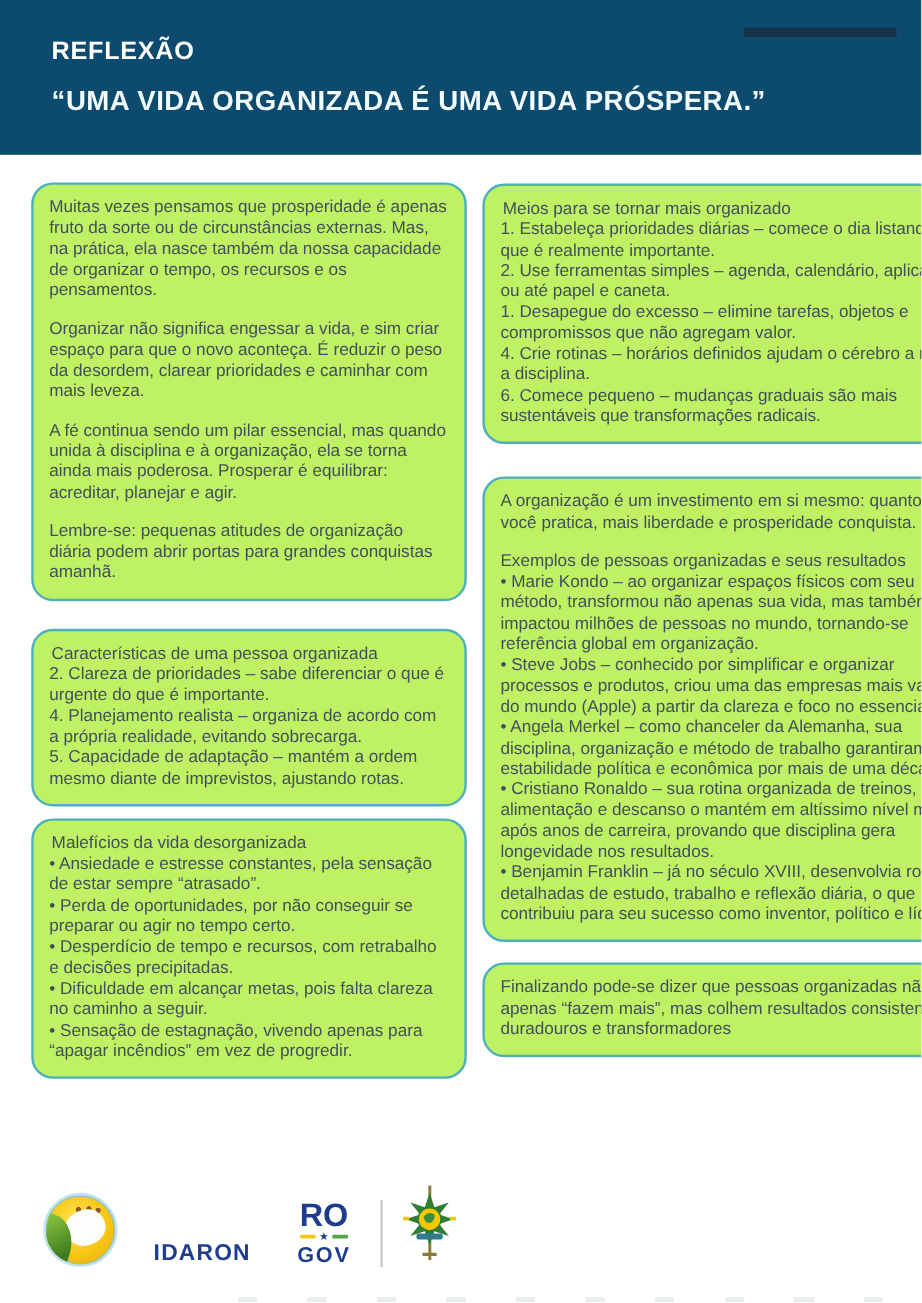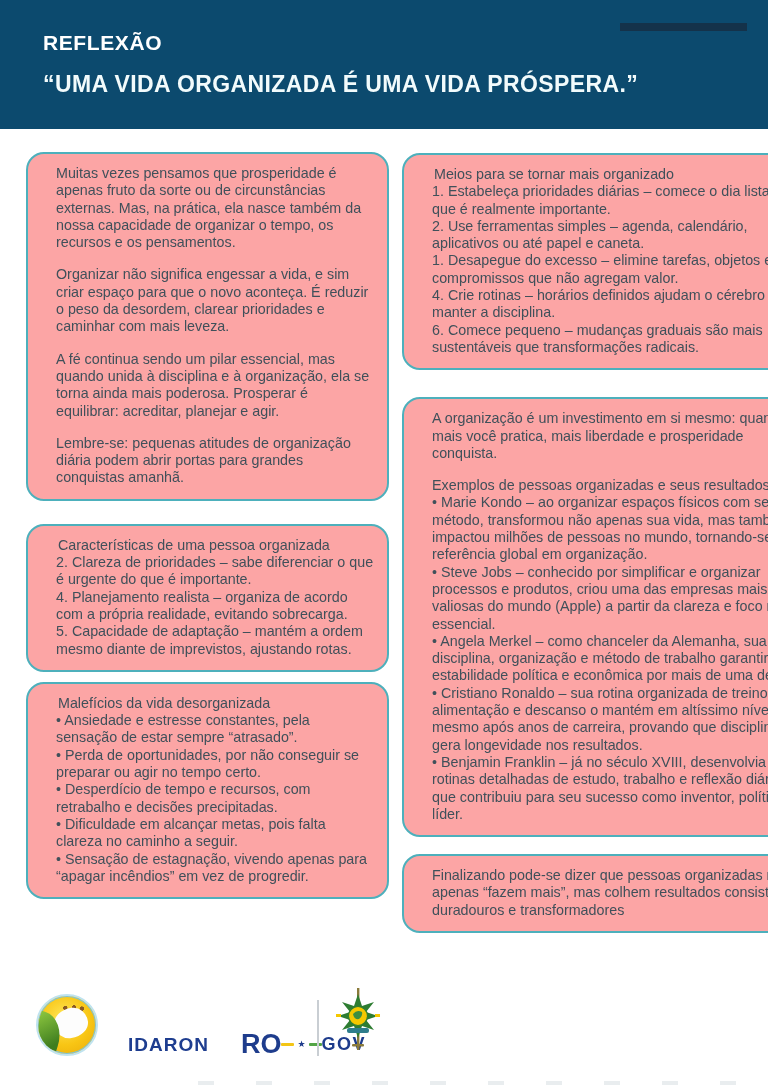--- a/index.html
+++ b/index.html
@@ -13,22 +13,22 @@
           letter-spacing:.6px;}
   .title{position:absolute;top:71px;left:43px;color:#f2fbfc;font-size:23px;font-weight:800;
          letter-spacing:.4px;}
 
   
   .col{position:absolute;display:flex;flex-direction:column;}
   .col-left{left:26px;top:152px;width:363px;}
   .col-right{left:402px;top:153px;width:424px;}
 
   .box{box-sizing:border-box;border:2.5px solid #4db0bc;border-radius:18px;
-       padding:11px 13px 12px 28px;color:#40505a;font-size:14.3px;line-height:17.3px;
-       background:#fca5a5;}
+       padding:11px 13px 12px 13px;color:#40505a;font-size:14.3px;line-height:17.3px;
+       background:#bef264;}
   .box p{margin:0 0 15px 0;}
   .box p:last-child{margin-bottom:0;}
   .box .box-title{margin:0 0 0 2px;}
   .box .li{margin:0;}
   .gap-a{margin-bottom:23px;}  
   .gap-b{margin-bottom:10px;}  
   .gap-c{margin-bottom:27px;}  
   .gap-d{margin-bottom:17px;}  
   .subtitle{margin:0;}
 
@@ -40,21 +40,21 @@
   .idaron-circle .blob{position:absolute;left:16px;top:12px;width:34px;height:30px;background:#fdfdfd;
     border-radius:58% 42% 55% 45% / 50% 52% 48% 50%;transform:rotate(-8deg);}
   .idaron-circle .leaf{position:absolute;left:-2px;top:18px;width:26px;height:34px;
     background:linear-gradient(135deg,#8cc63f 0%,#3e7d1f 85%);
     border-radius:0 85% 0 85%;transform:rotate(18deg);}
   .idaron-circle .spots{position:absolute;left:24px;top:9px;width:22px;height:6px;
     background:radial-gradient(circle at 15% 50%, #8a5a22 0 2px, transparent 2.4px),
                radial-gradient(circle at 55% 40%, #8a5a22 0 2px, transparent 2.4px),
                radial-gradient(circle at 90% 60%, #8a5a22 0 2px, transparent 2.4px);}
   .idaron-word{margin-left:30px;color:#1e3d8f;font-size:19px;font-weight:800;letter-spacing:1px;}
-  .rogov{margin-left:32px;display:flex;align-items:center;width:58px;}
+  .rogov{margin-left:32px;display:flex;flex-direction:column;align-items:center;width:58px;}
   .rogov .ro{color:#1e3c8c;font-size:27px;font-weight:800;line-height:24px;letter-spacing:0;}
   .rogov .mid{display:flex;align-items:center;gap:3px;margin:1px 0 1px 0;}
   .rogov .mid .bar{display:block;width:13px;height:3px;border-radius:1px;}
   .rogov .mid .bar.yellow{background:#f3c515;}
   .rogov .mid .bar.green{background:#53a546;}
   .rogov .mid .star{color:#1e3c8c;font-size:9px;line-height:9px;}
   .rogov .gov{color:#1e3c8c;font-size:18px;font-weight:700;letter-spacing:1.5px;line-height:20px;}
   .logo-divider{width:2px;height:56px;background:#c9ced3;margin:0 16px 0 18px;}
   .coat{display:block;}
 

